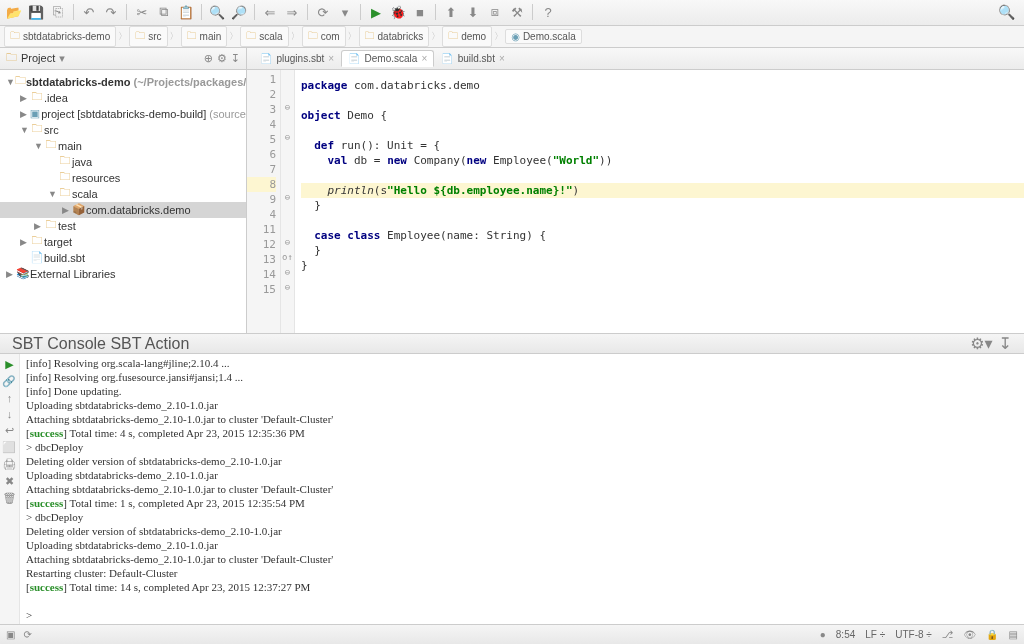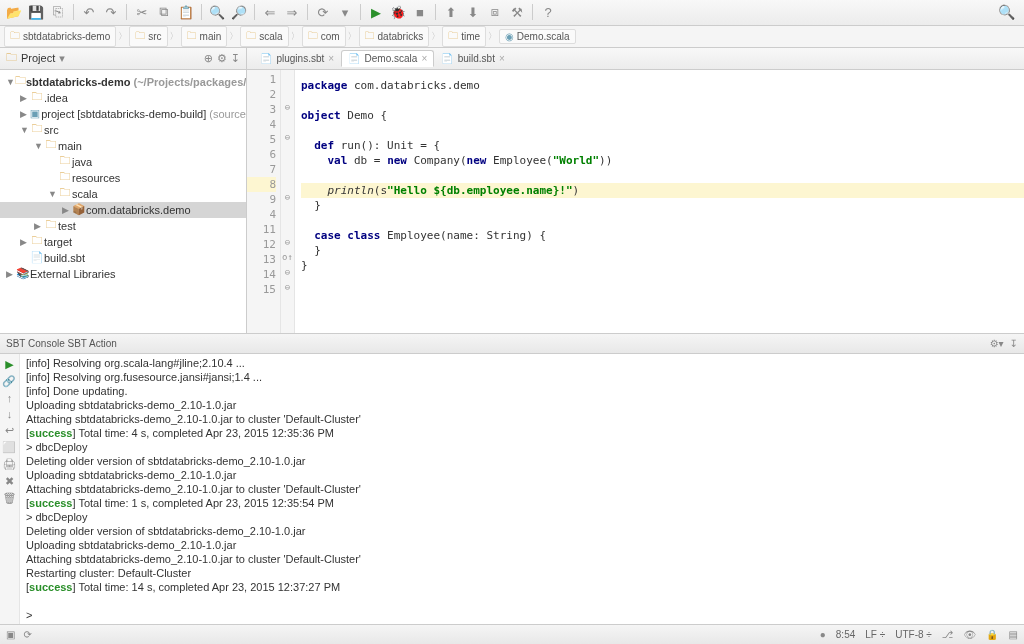--- a/index.html
+++ b/index.html
@@ -153,41 +153,41 @@
     .code .line.hl { background: #fdf6d1; }
     .kw { color: #000080; font-weight: bold; }
     .str { color: #008000; font-weight: bold; }
     .ital { font-style: italic; text-align: right; }
     .console-header {
       height: 20px;
       background: linear-gradient(#f5f5f5,#e8e8e8);
       border-bottom: 1px solid #ccc;
       display: flex;
       align-items: center;
-      padding: 0 6px;
-      font-size: 10px;
+      padding: 0 12px;
+      font-size: 16px;
       color: #555;
     }
     .console-header .right { margin-left: auto; display: flex; gap: 6px; color: #888; }
     .console-body { flex: 1; display: flex; background: #fff; }
     .console-gutter {
       width: 20px;
       background: #f5f5f5;
       border-right: 1px solid #e5e5e5;
       display: flex;
       flex-direction: column;
       align-items: center;
       gap: 4px;
       padding-top: 4px;
     }
     .console-gutter div { font-size: 11px; color: #888; }
     .console-text {
       flex: 1;
       padding: 2px 6px;
-      font-family: Liberation Sans, sans-serif;
+      font-family: Liberation Serif, serif;
       font-size: 11px;
       line-height: 14px;
       white-space: pre;
       color: #333;
     }
     .success { color: #2a8f2a; font-weight: bold; }
     .statusbar {
       height: 20px;
       background: linear-gradient(#f5f5f5,#e8e8e8);
       border-top: 1px solid #ccc;
@@ -264,21 +264,21 @@
       <span>com</span>
     </div>
     <span style="color: rgb(187, 187, 187); font-size: 9px;">〉</span>
     <div class="crumb">
       <span class="ficon">🗀</span>
       <span>databricks</span>
     </div>
     <span style="color: rgb(187, 187, 187); font-size: 9px;">〉</span>
     <div class="crumb">
       <span class="ficon">🗀</span>
-      <span>time</span>
+      <span>demo</span>
     </div>
     <span style="color: rgb(187, 187, 187); font-size: 9px;">〉</span>
     <div class="crumb file">
       <span class="ficon">◉</span>
       <span>Demo.scala</span>
     </div>
   </div>
 
 <div class="middle">
 

